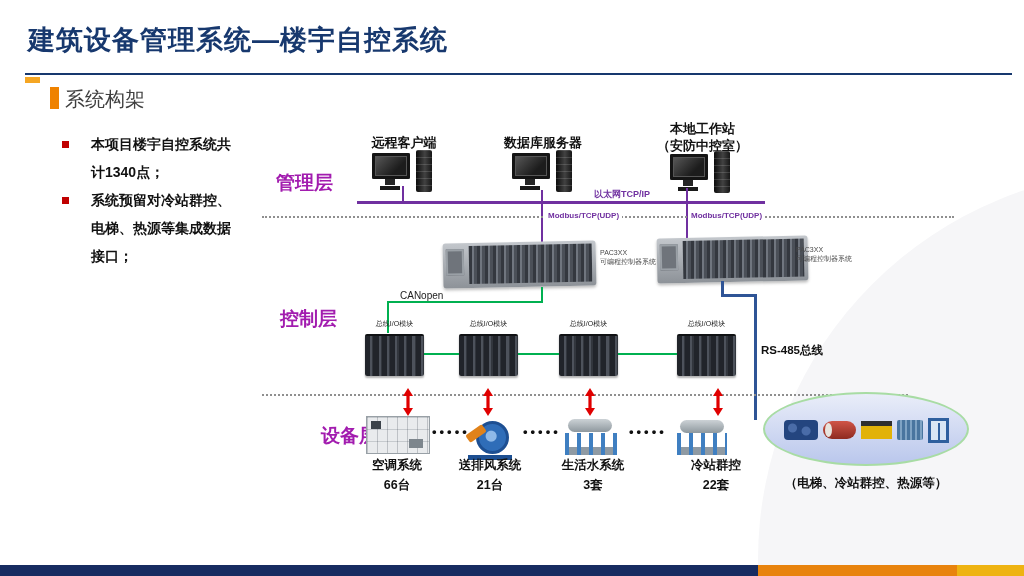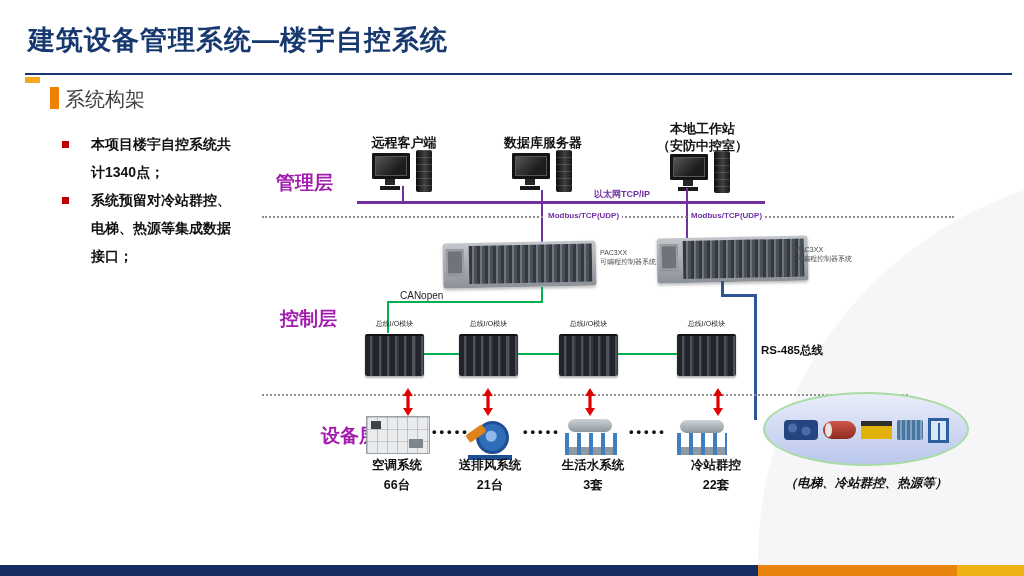--- a/index.html
+++ b/index.html
@@ -142,21 +142,21 @@
   .eq-boiler{width:33px;height:18px;border-radius:9px;background:linear-gradient(180deg,#d05548,#8e2a20);}
   .eq-boiler::before{content:"";position:absolute;left:2px;top:2px;width:7px;height:14px;border-radius:50%;
        background:#e8e4de;}
   .eq-gen{width:31px;height:18px;background:linear-gradient(180deg,#2e2e2e 0 5px,#e2b208 5px);}
   .eq-trans{width:26px;height:20px;
        background:repeating-linear-gradient(90deg,#49759f 0 3px,#7fa3c4 3px 5px);border-radius:2px;}
   .eq-elev{width:21px;height:25px;background:#d9e6f4;border:3px solid #2e5f9e;box-sizing:border-box;}
   .eq-elev::before{content:"";position:absolute;left:7px;top:2px;width:2px;height:17px;background:#2e5f9e;}
   .other-line{position:absolute;text-align:center;font-weight:bold;color:#111;}
   .ol1{left:760px;top:453px;width:212px;font-size:13px;}
-  .ol2{left:752px;top:475px;width:228px;font-size:12.5px;font-style:italic;}
+  .ol2{left:752px;top:475px;width:228px;font-size:12.5px;}
 
   
   .footer-bar{position:absolute;bottom:0;height:11px;z-index:3;}
   .fb-navy{left:0;width:758px;background:#172c61;}
   .fb-orange{left:758px;width:199px;background:#e8830d;}
   .fb-amber{left:957px;width:67px;background:#eeb312;}
 </style>
 </head>
 <body>
 

